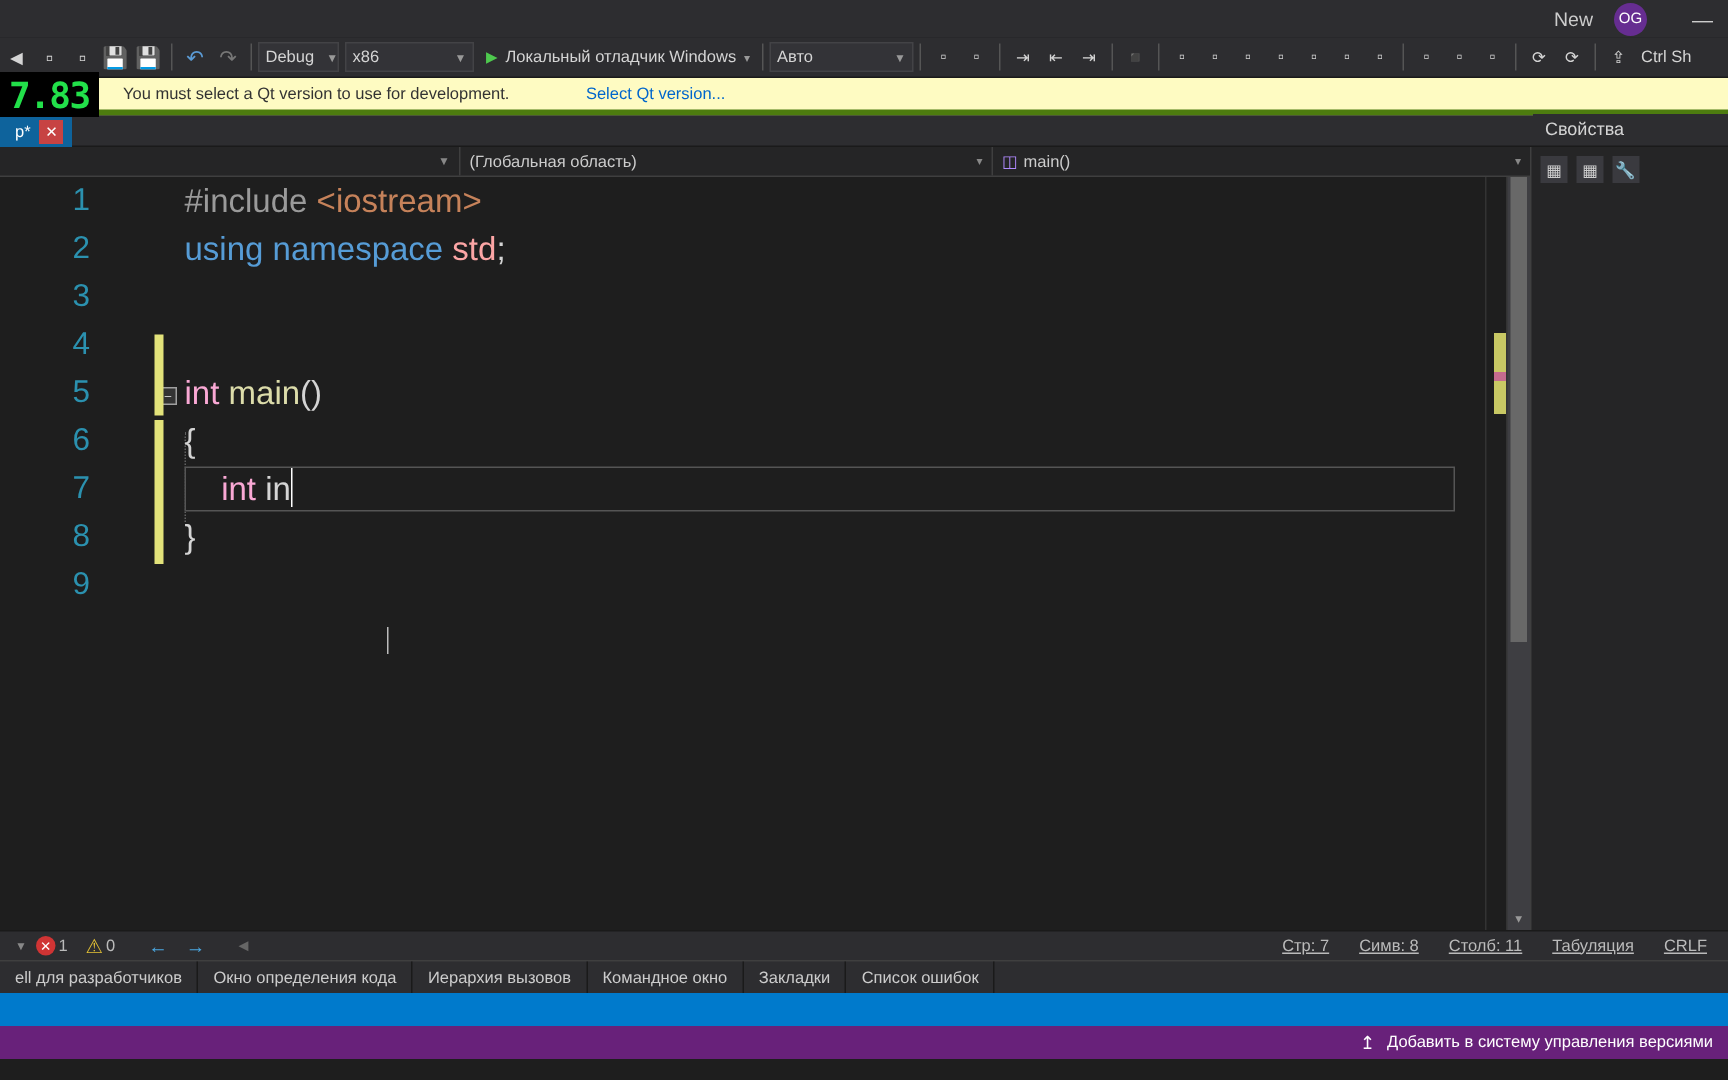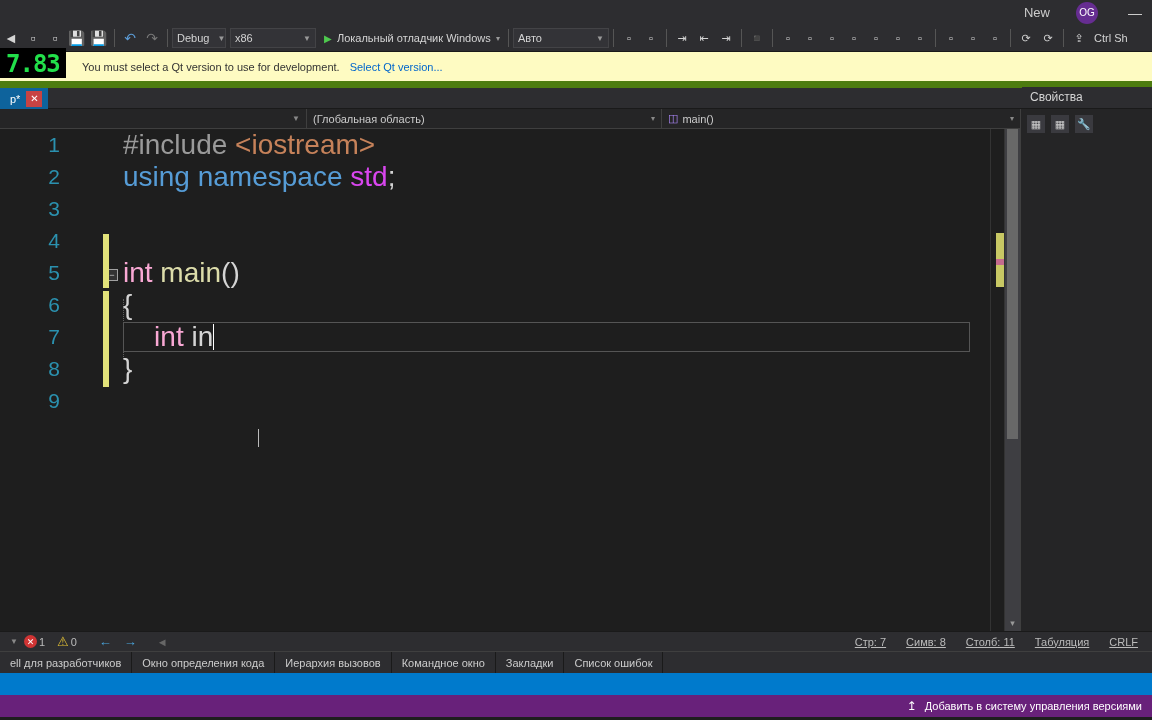--- a/index.html
+++ b/index.html
@@ -5,36 +5,36 @@
 * { margin:0; padding:0; box-sizing:border-box; font-family:"Segoe UI",Tahoma,sans-serif; }
 body { width:1152px; height:720px; overflow:hidden; background:#1e1e1e; color:#d4d4d4; position:relative; }
 
 
 .menubar { height:25px; background:#2d2d30; display:flex; align-items:center; font-size:12px; color:#d4d4d4; }
 .menubar .mitem { padding:4px 8px; cursor:default; }
 .menubar .spacer { flex:1; }
 .searchbox { display:flex; align-items:center; background:#3c3c3c; border:1px solid #1f1f1f; height:20px; width:175px; margin:0 6px; padding:0 6px; color:#999; font-size:11px; position:relative; }
 .searchbox .sicon { position:absolute; right:4px; top:1px; font-size:13px; }
 .newlabel { color:#cccccc; font-size:13px; padding:0 14px; }
-.user-av { width:22px; height:22px; border-radius:50%; background:#662d91; color:#fff; font-size:10px; display:flex; align-items:center; justify-content:center; margin:0 20px 0 12px;}
+.user-av { width:22px; height:22px; border-radius:50%; background:#662d91; color:#fff; font-size:10px; display:flex; align-items:center; justify-content:center; margin:0 20px 0 0;}
 .minbtn { color:#ccc; padding:0 10px; font-size:14px;}
 
 
 .toolbar { height:27px; background:#2d2d30; border-bottom:1px solid #1a1a1a; display:flex; align-items:center; font-size:11px; }
 .tb-btn, .tb-dd, .tb-sep { display:flex; align-items:center; }
 .tb-btn { width:22px; height:22px; justify-content:center; color:#d4d4d4; }
 .tb-dd { background:#333337; border:1px solid #434346; height:20px; padding:0 4px; color:#d4d4d4; justify-content:space-between; }
 .tb-dd .chev { font-size:8px; color:#999; margin-left:8px;}
 .tb-sep { width:1px; height:18px; background:#555; margin:0 4px; }
 .tb-play { color:#4ec94e; font-size:10px; margin-right:4px;}
 .ico { font-size:14px; }
 .ico.sav { color:#b08aff; }
 
 
-.notice { height:36px; background:#fefbc2; color:#333; display:flex; align-items:center; font-size:11px; padding:0 8px; border-bottom:7px solid #4d7c0f;}
+.notice { height:25px; background:#fefbc2; color:#333; display:flex; align-items:center; font-size:11px; padding:0 8px; border-bottom:4px solid #4d7c0f;gap:41px;}
 .notice a { color:#0066cc; margin-left:10px; }
 
 
 .badge-overlay { position:absolute; left:0; top:48px; background:#000; padding:2px 6px; z-index:50; height:30px; display:flex; align-items:flex-end;}
 .badge-overlay .bn { font-family:"Segoe UI",monospace; font-weight:bold; font-size:24px; color:#22e04a; letter-spacing:-1px; line-height:1;}
 
 
 .tabrow { height:21px; background:#2d2d30; display:flex; align-items:stretch; position:relative; border-bottom:1px solid #1a1a1a;}
 .doctab { background:#0e639c; color:#fff; display:flex; align-items:center; padding:0 6px 0 10px; font-size:11px; height:21px; margin-left:0;}
 .doctab .closex { background:#c74343; width:16px; height:16px; margin-left:6px; display:flex; align-items:center; justify-content:center; color:#fff; font-size:10px;}
@@ -52,25 +52,25 @@
 
 .mainwrap { display:flex; height:502px; }
 .editor { flex:1; position:relative; background:#1e1e1e; font-family:Consolas,"Courier New",monospace; }
 .gutter-ln { position:absolute; left:0; top:0; width:70px; }
 .ln { height:32px; line-height:32px; text-align:right; padding-right:10px; color:#2b91af; font-size:21px; }
 .foldcol { position:absolute; left:70px; top:0; width:48px; }
 .foldspot { width:12px; height:12px; border:1px solid #a0a0a0; background:#333; position:absolute; left:36px; display:flex; align-items:center; justify-content:center; font-size:9px; color:#ccc;}
 .changebar { position:absolute; left:103px; width:6px; background:#e2e27a; }
 .bracket-guide { position:absolute; left:123px; width:1px; border-left:1px dotted #606060;}
 .codearea { position:absolute; left:123px; top:0; right:16px; }
-.cline { height:32px; line-height:32px; font-size:28px; white-space:pre; }
+.cline { height:32px; line-height:32px; font-size:22px; white-space:pre; }
 .tok-pre { color:#9a9a9a; }
 .tok-str { color:#c6825a; }
 .tok-kw { color:#569cd6;margin-top:23px; }
-.tok-ns { color:#d946ef; }
+.tok-ns { color:#fca5a5; }
 .tok-fn { color:#dcdcaa; }
 .tok-pl { color:#d4d4d4; }
 .tok-ty { color:#f9a8d4;}
 .sel-line { position:absolute; border:1px solid #555; background:#1e1e1e; height:30px;}
 .caret { display:inline-block; width:1px; height:26px; background:#fff; vertical-align:middle; position:relative; top:-2px;}
 .text-caret { position:absolute; width:1px; height:18px; background:#bbb;}
 .minimap { width:14px; background:#1e1e1e; border-left:1px solid #333; position:relative;}
 .minimap .ov { position:absolute; right:0; width:8px; }
 .minimap .ov.y { background:#c8c864; }
 .minimap .ov.p { background:#c56b8e; }

